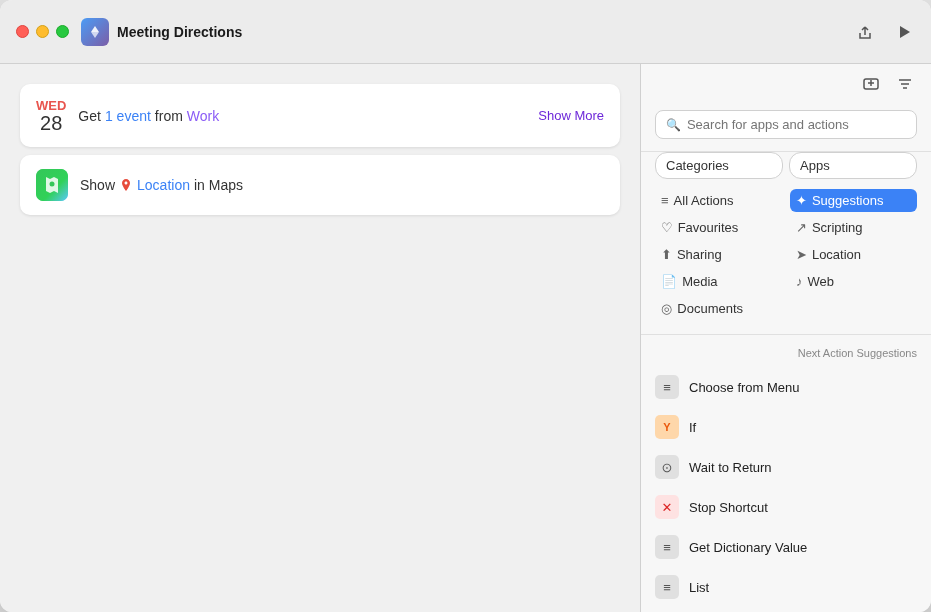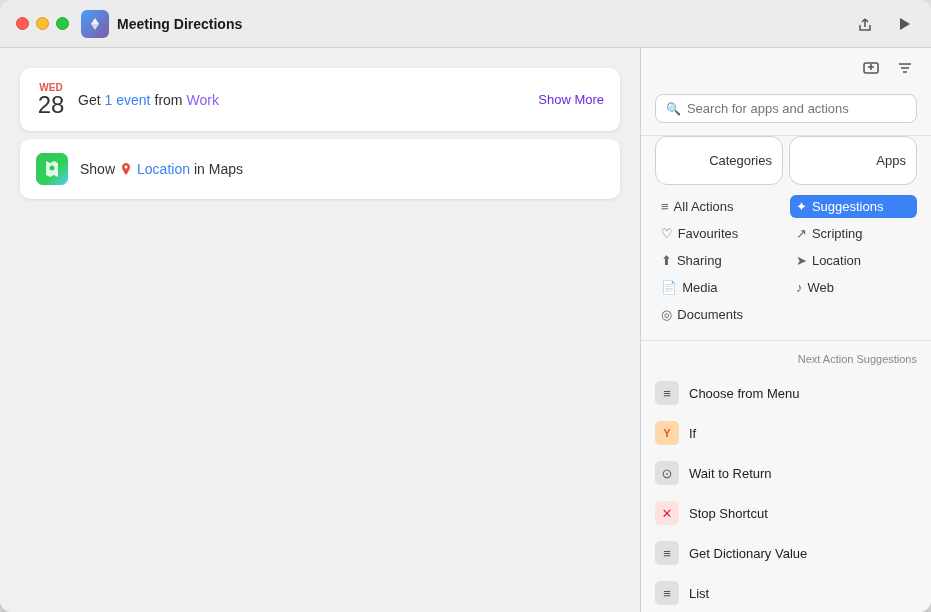--- a/index.html
+++ b/index.html
@@ -17,21 +17,21 @@
       width: 931px;
       height: 612px;
       background: #f5f5f5;
       border-radius: 12px;
       overflow: hidden;
       display: flex;
       flex-direction: column;
       box-shadow: 0 20px 60px rgba(0,0,0,0.3);
     }
     .titlebar {
-      height: 48px;
+      height: 64px;
       background: #ececec;
       border-bottom: 1px solid #d0d0d0;
       display: flex;
       align-items: center;
       padding: 0 16px;
       gap: 12px;
       flex-shrink: 0;
     }
     .traffic-lights {
       display: flex;
@@ -94,28 +94,28 @@
       gap: 12px;
       box-shadow: 0 1px 3px rgba(0,0,0,0.1);
     }
     .action-card-date {
       display: flex;
       flex-direction: column;
       align-items: center;
       min-width: 30px;
     }
     .date-label {
-      font-size: 10px;
+      font-size: 13px;
       color: #e8554e;
       font-weight: 600;
       text-transform: uppercase;
       text-align: right;
     }
     .date-num {
-      font-size: 24px;
+      font-size: 20px;
       font-weight: 300;
       color: #333;
       line-height: 1;
     }
     .action-card-content {
       flex: 1;
       font-size: 14px;
       color: #333;
       display: flex;
       align-items: center;
@@ -180,29 +180,29 @@
       background: transparent;
       flex: 1;
     }
     .tab-row {
       display: flex;
       padding: 0 14px 10px;
       gap: 6px;
     }
     .tab-btn {
       flex: 1;
-      padding: 16px 10px;
+      padding: 5px 10px;
       border-radius: 12px;
       border: 1px solid #d0d0d0;
       background: white;
       font-size: 13px;
       font-weight: 500;
       cursor: pointer;
       color: #333;
-      text-align: right;
+      text-align: left;
     }
     .categories-grid {
       padding: 0 14px 10px;
       border-bottom: 1px solid #e0e0e0;
     }
     .cat-row {
       display: flex;
       gap: 8px;
       margin-bottom: 4px;
     }

